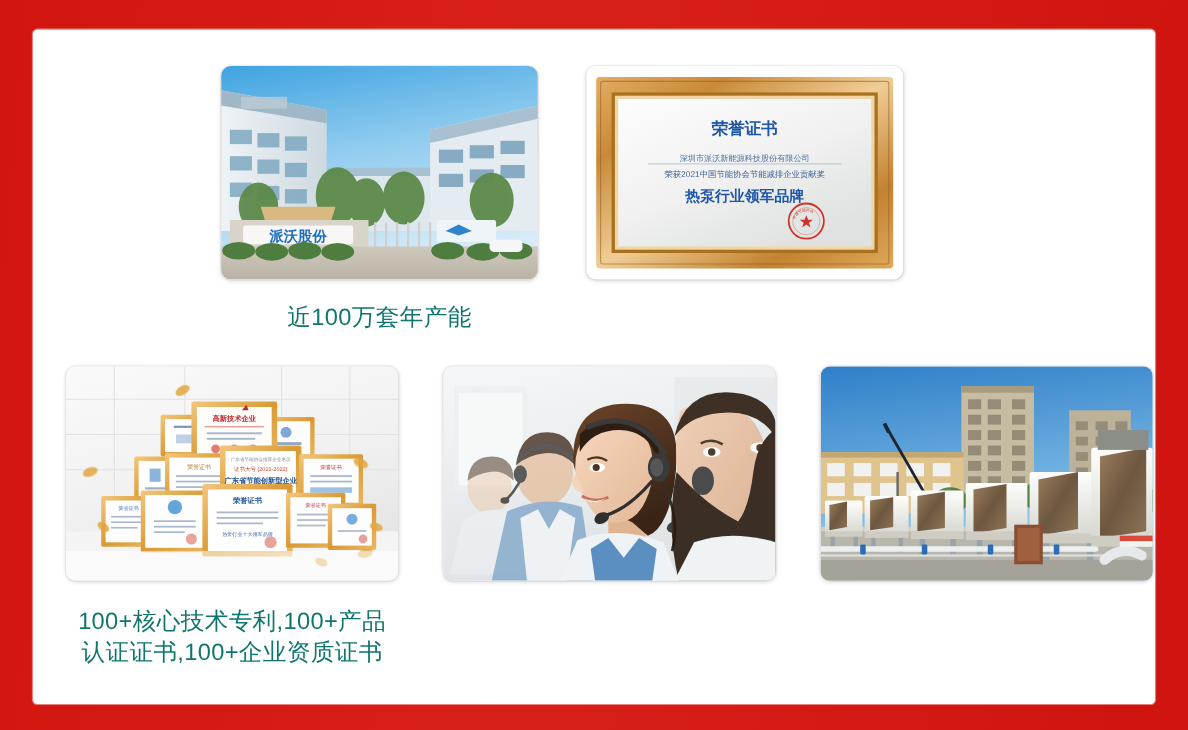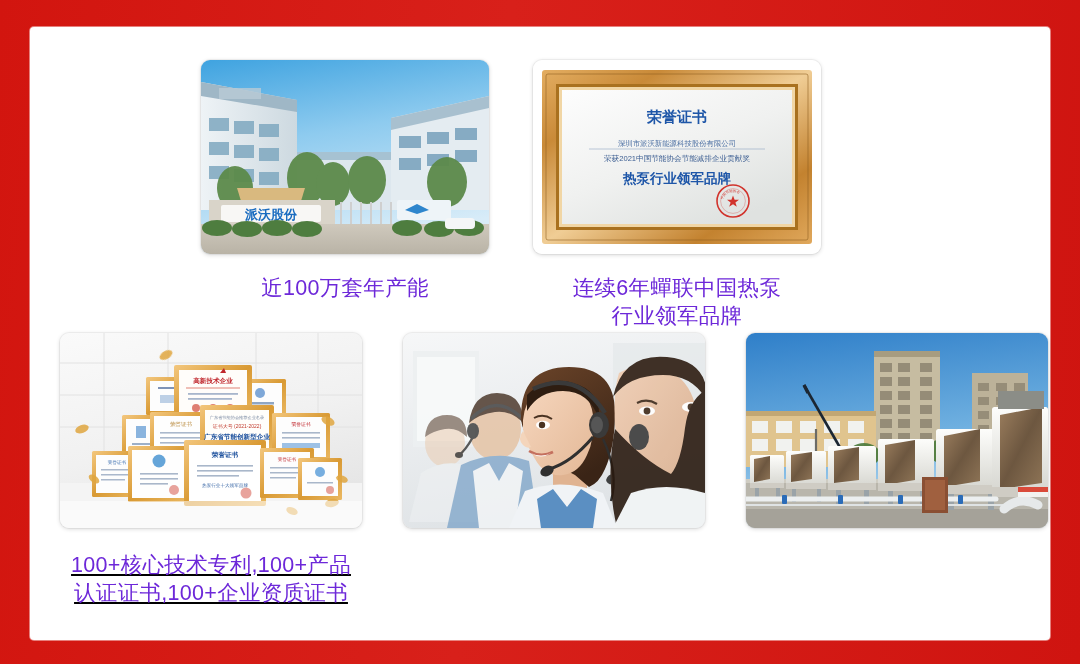--- a/index.html
+++ b/index.html
@@ -55,41 +55,41 @@
     gap: 41px;
   }
 
   .feature {
     display: flex;
     flex-direction: column;
     align-items: center;
   }
 
   .feature-top { width: 288px; }
-  .feature-bottom { width: 302px; text-decoration: underline; }
+  .feature-bottom { width: 302px; }
 
   
   .thumb {
     width: 100%;
     border-radius: 9px;
     overflow: hidden;
     position: relative;
     background: #f2f2f2;
     box-shadow: 0 1px 4px rgba(0,0,0,0.17), 0 0 0 1px rgba(0,0,0,0.04);
   }
   .thumb-top    { height: 194px; }
   .thumb-bottom { height: 195px; }
 
   .thumb > svg { display: block; width: 100%; height: 100%; }
 
   
   .caption {
     margin-top: 20px;
     text-align: center;
-    color: #6d28d9;
+    color: #0f766e;
     font-size: 21.5px;
     line-height: 1.32;
     letter-spacing: 0.3px;
     white-space: pre-line;
     font-weight: 400;
   }
   .caption-bottom { margin-top: 23px; font-size: 21.5px; }
 </style>
 </head>
 <body>
@@ -234,22 +234,20 @@
               <circle cx="0" cy="0" r="16" fill="none" stroke="#d1332c" stroke-width="1.6"></circle>
               <circle cx="0" cy="0" r="12.4" fill="none" stroke="#d1332c" stroke-width="0.5" opacity="0.6"></circle>
               <polygon points="0,-5.4 1.6,-1.2 6,-1.2 2.4,1.6 3.8,5.8 0,3.2 -3.8,5.8 -2.4,1.6 -6,-1.2 -1.6,-1.2" fill="#d1332c"></polygon>
               <path id="sealArc" d="M -11,2 A 11,11 0 0 1 11,2" fill="none"></path>
               <text font-size="3.4" fill="#d1332c" font-family="'Liberation Sans',sans-serif">
                 <textPath href="#sealArc" startOffset="10%">中国节能协会</textPath>
               </text>
             </g>
           </svg>
         </div>
-        <div class="caption">连续6年蟬联中国热泵
-行业领军品牌</div>
       </div>
     </div>
 
     <div class="row row-bottom">
 
       <div class="feature feature-bottom">
         <div class="thumb thumb-bottom">
           <svg viewBox="0 0 302 195" preserveAspectRatio="none">
             <defs>
               <linearGradient id="wallBg" x1="0" y1="0" x2="0.4" y2="1">

